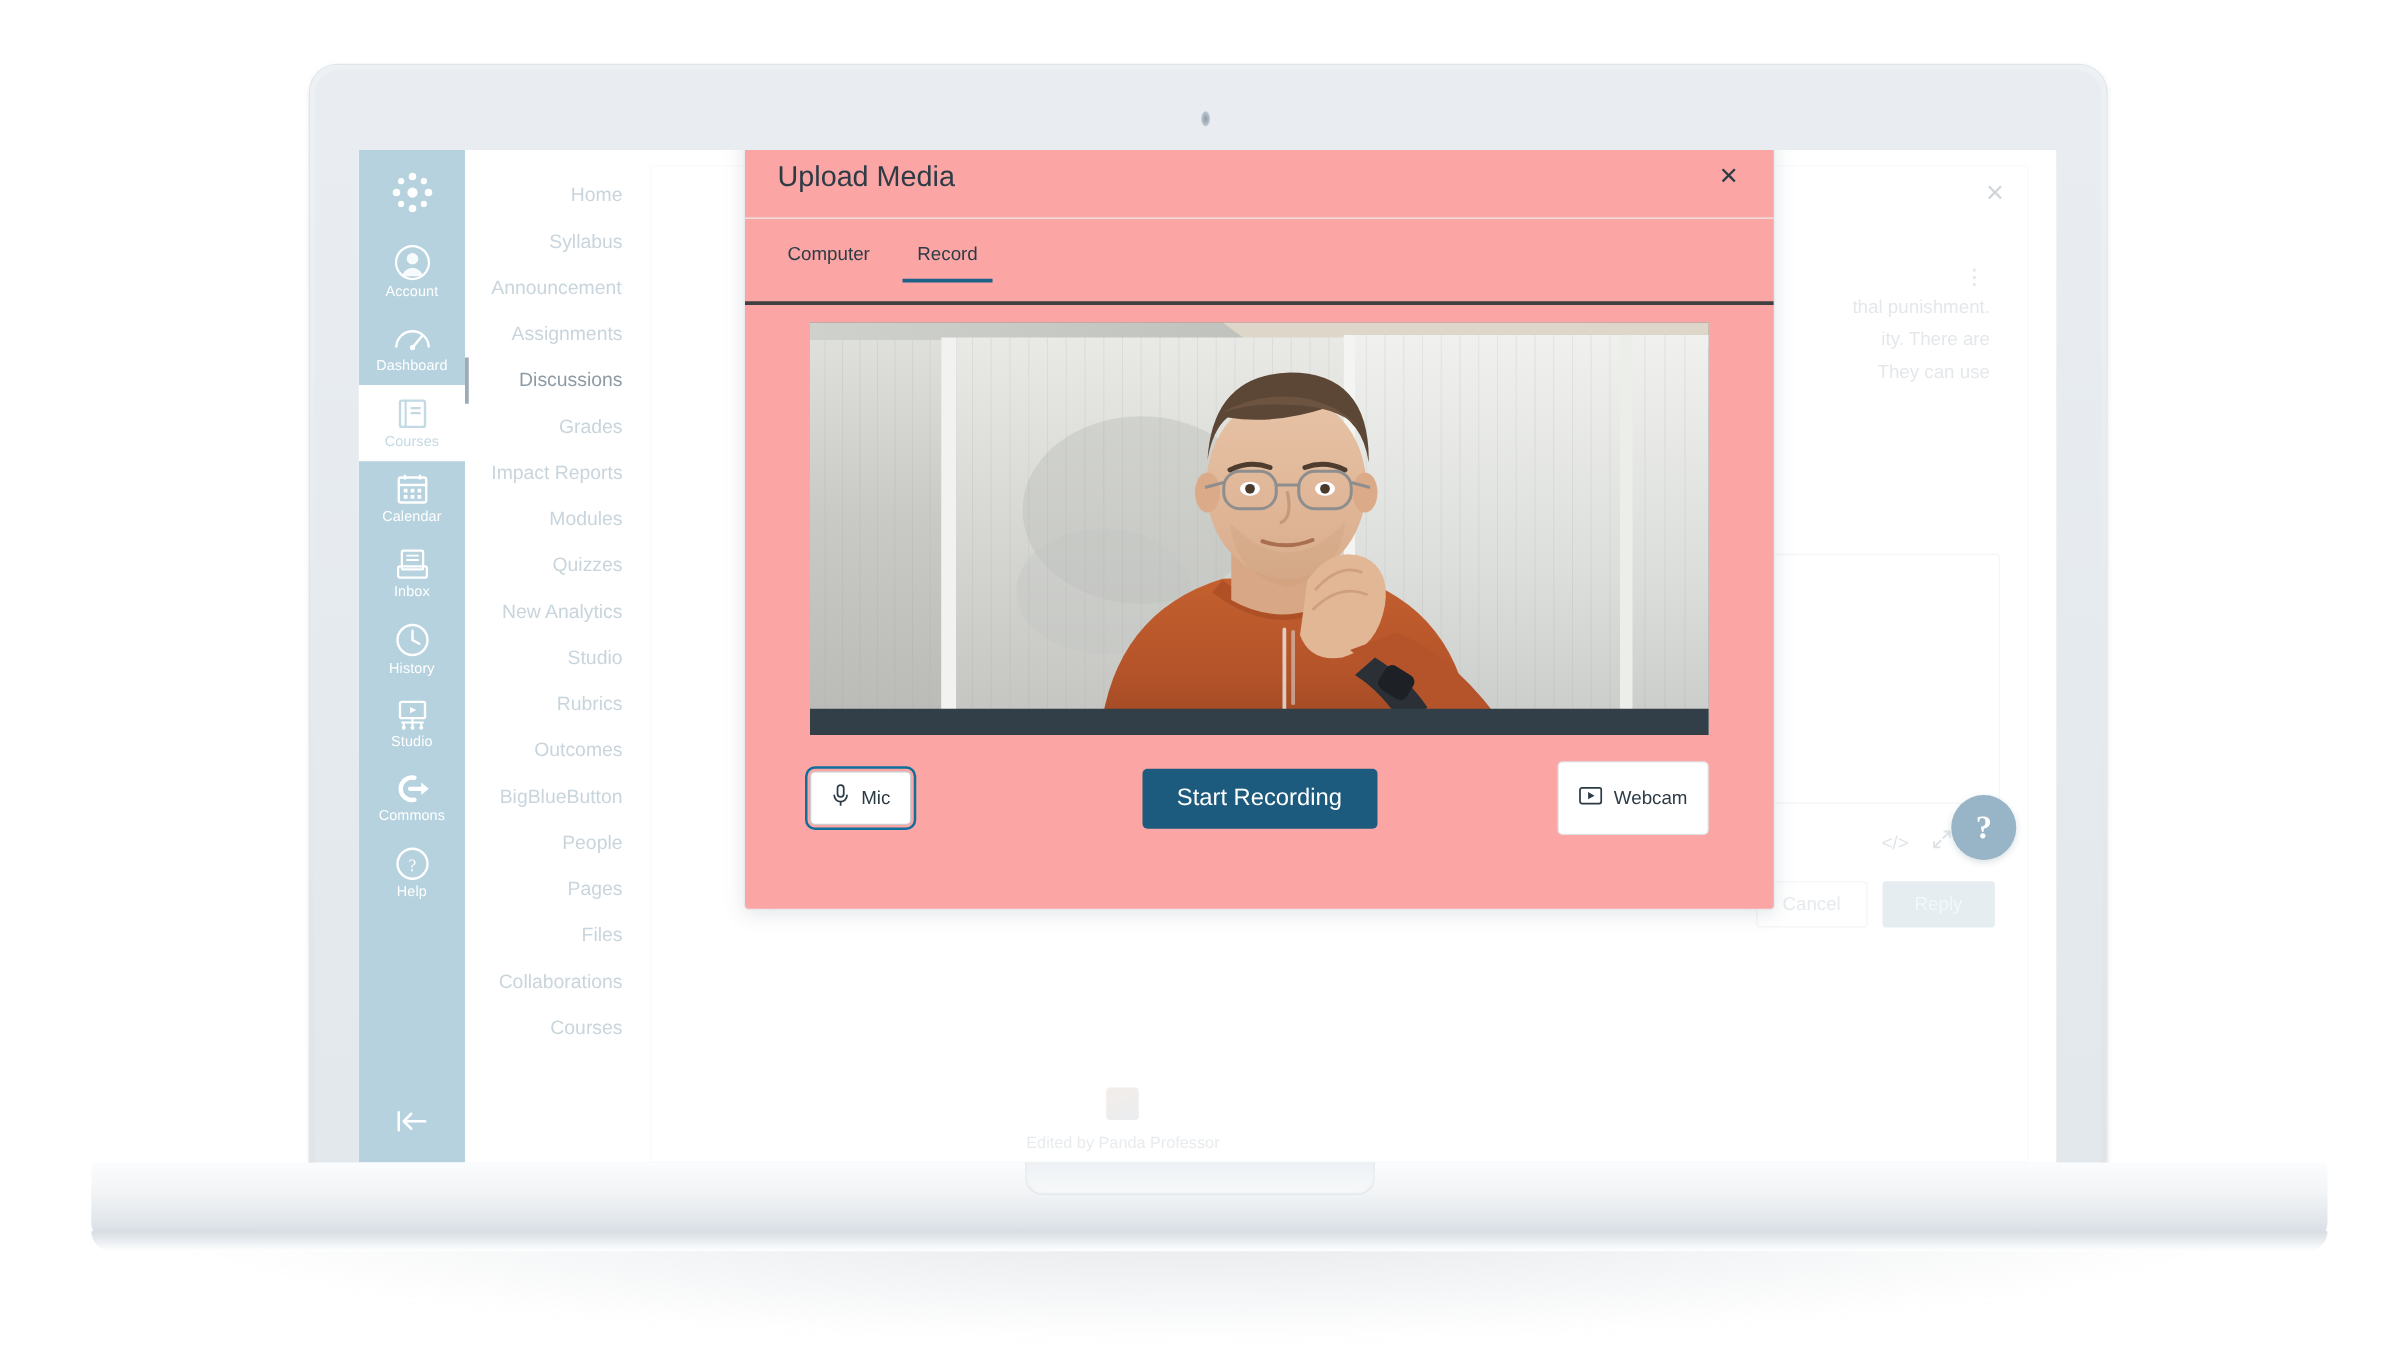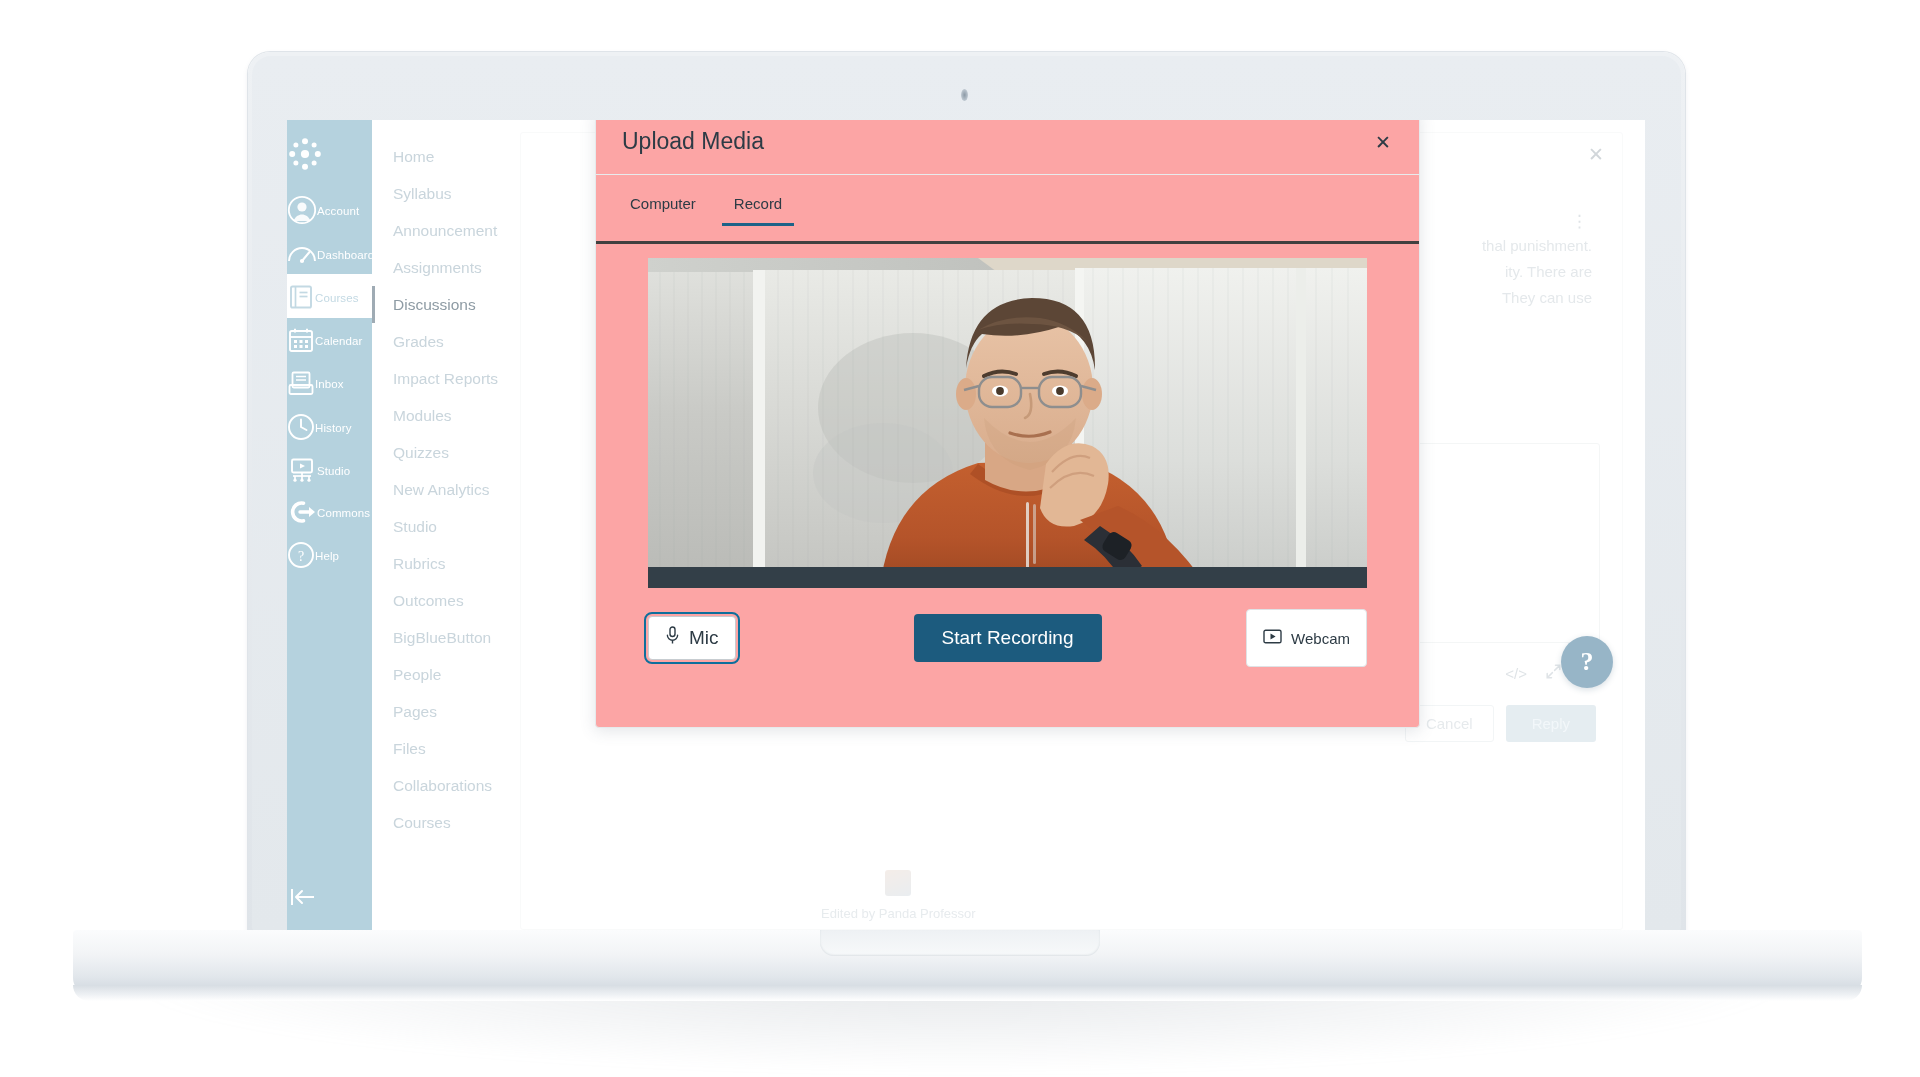--- a/index.html
+++ b/index.html
@@ -58,37 +58,37 @@
     position: absolute; left: 287px; top: 120px; width: 1358px; height: 810px;
     background: #ffffff; overflow: hidden;
   }
 
   
   #global-nav {
     position: absolute; left: 0; top: 0; width: 85px; height: 810px;
     background: #b5d2de; display: flex; flex-direction: column; align-items: center;
   }
   .gnav-item {
-    width: 85px; padding: 9px 0 7px 0; display: flex; 
+    width: 85px; padding: 9px 0 7px 0; display: flex; flex-direction: column;
     align-items: center; color: #ffffff; cursor: pointer;
   }
   .gnav-item .gnav-label { font-size: 11.5px; line-height: 15px; margin-top: 2px; letter-spacing: .1px; }
   .gnav-item.active { background: #ffffff; color: #c3d9e3; }
   .gnav-logo { padding-top: 16px; padding-bottom: 14px; }
   .gnav-icon svg { display: block; }
   #gnav-collapse { margin-top: auto; padding-bottom: 22px; }
 
   
   #course-nav {
     position: absolute; left: 85px; top: 0; width: 126px; height: 810px;
     background: #ffffff; padding: 18px 0 0 0;
   }
   .cnav-item {
     font-size: 15.5px; line-height: 19px; color: #c9d5dc; padding: 9px 0 9px 21px;
-    white-space: nowrap; cursor: pointer;
+    white-space: nowrap; cursor: pointer; text-align: right;
   }
   .cnav-item.active { color: #8e9ba4; border-left: 3px solid #9fabb4; padding-left: 18px; }
 
   
   #page-body {
     position: absolute; left: 211px; top: 0; right: 0; height: 810px;
     background: #ffffff;
   }
   #page-card {
     position: absolute; left: 22px; top: 12px; right: 22px; bottom: 0;
@@ -160,21 +160,21 @@
   #video-preview {
     width: 719px; height: 330px; position: relative; overflow: hidden; background: #8e9399;
   }
   #video-scene { position: absolute; inset: 0; }
   #vp-bottombar { position: absolute; left: 0; right: 0; bottom: 0; height: 21px; background: #333f48; }
 
   
   #controls { display: flex; align-items: center; width: 719px; margin-top: 21px; position: relative; }
   #mic-btn {
     display: flex; align-items: center; gap: 9px; background: #fff; border: 1px solid #c7cdd1;
-    border-radius: 4px; padding: 9px 16px; font-size: 19px; color: #2d3b45; cursor: pointer;
+    border-radius: 4px; padding: 9px 16px; font-size: 15px; color: #2d3b45; cursor: pointer;
     outline: 2px solid #0e6f9c; outline-offset: 2px;
   }
   #start-rec-btn {
     position: absolute; left: 50%; transform: translateX(-50%);
     background: #1c5b7e; color: #ffffff; border: none; border-radius: 4px;
     padding: 13px 28px; font-size: 19px; cursor: pointer; font-family: "Liberation Sans", sans-serif;
   }
   #webcam-btn {
     margin-left: auto; display: flex; align-items: center; gap: 9px; background: #fff;
     border: 1px solid #dfe3e6; border-radius: 4px; padding: 19px 16px; font-size: 15px;

